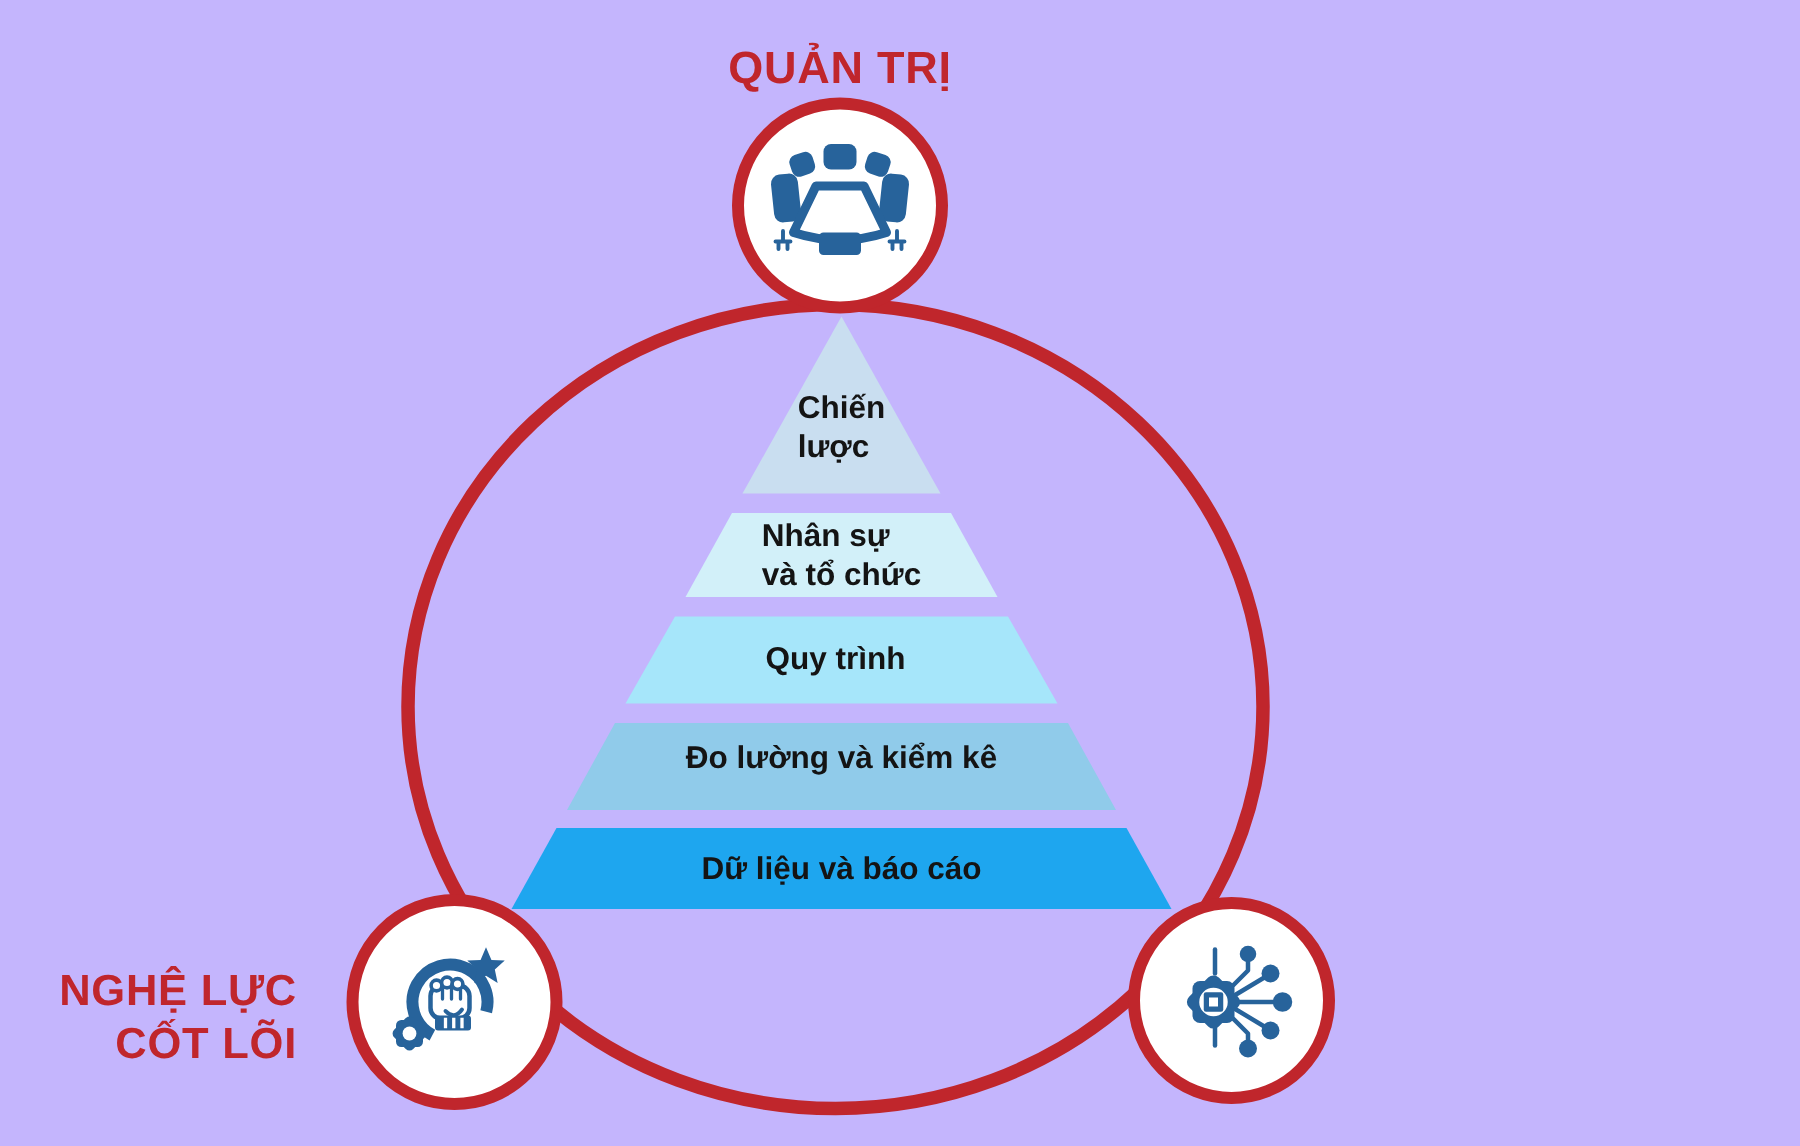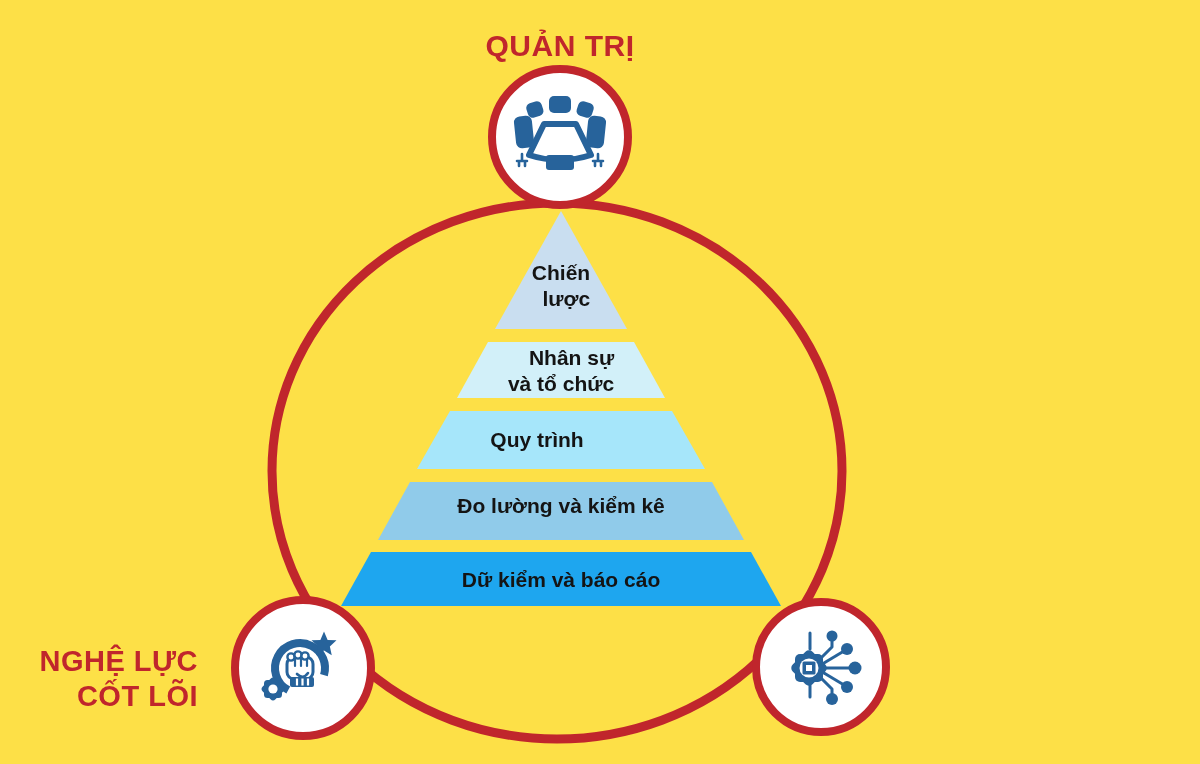--- a/index.html
+++ b/index.html
@@ -1,19 +1,19 @@
 <!DOCTYPE html>
 <html><head>
 <meta charset="utf-8">
 <style>
   html,body { margin:0; padding:0; background:#ffffff; }
   .stage {
     position:relative;
     width:1200px; height:764px;
-    background:#fde047;
+    background:#c4b5fd;
     overflow:hidden;
     font-family:"Liberation Sans", sans-serif;
   }
   .stage svg.diagram { position:absolute; left:0; top:0; }
 
   .label-red {
     position:absolute;
     color:#c0262c;
     font-weight:bold;
     font-size:29px;
@@ -36,27 +36,27 @@
     text-align:left;
   }
 
   .pyr-label {
     position:absolute;
     transform:translate(-50%,-50%);
     color:#141414;
     font-weight:bold;
     font-size:21px;
     line-height:1.25;
-    text-align:right;
+    text-align:left;
     white-space:pre-line;
     width:max-content;
   }
   #pyr-label-1 { left:561px; top:286px; }
   #pyr-label-2 { left:561px; top:371px; }
-  #pyr-label-3 { left:537px; top:440px; }
+  #pyr-label-3 { left:557px; top:440px; }
   #pyr-label-4 { left:561px; top:506px; }
   #pyr-label-5 { left:561px; top:580px; }
 </style>
 </head>
 <body>
 
 <div class="stage">
 
   <svg class="diagram" width="1200" height="764" viewBox="0 0 1200 764" xmlns="http://www.w3.org/2000/svg">
 
@@ -138,15 +138,15 @@
   <div id="title-top" class="label-red">QUẢN TRỊ</div>
   <div id="title-bottom-left" class="label-red">NGHỆ LỰC
 CỐT LÕI</div>
 
   <div id="pyr-label-1" class="pyr-label">Chiến
 lược</div>
   <div id="pyr-label-2" class="pyr-label">Nhân sự
 và tổ chức</div>
   <div id="pyr-label-3" class="pyr-label">Quy trình</div>
   <div id="pyr-label-4" class="pyr-label">Đo lường và kiểm kê</div>
-  <div id="pyr-label-5" class="pyr-label">Dữ kiểm và báo cáo</div>
+  <div id="pyr-label-5" class="pyr-label">Dữ liệu và báo cáo</div>
 
 </div>
 
 </body></html>

